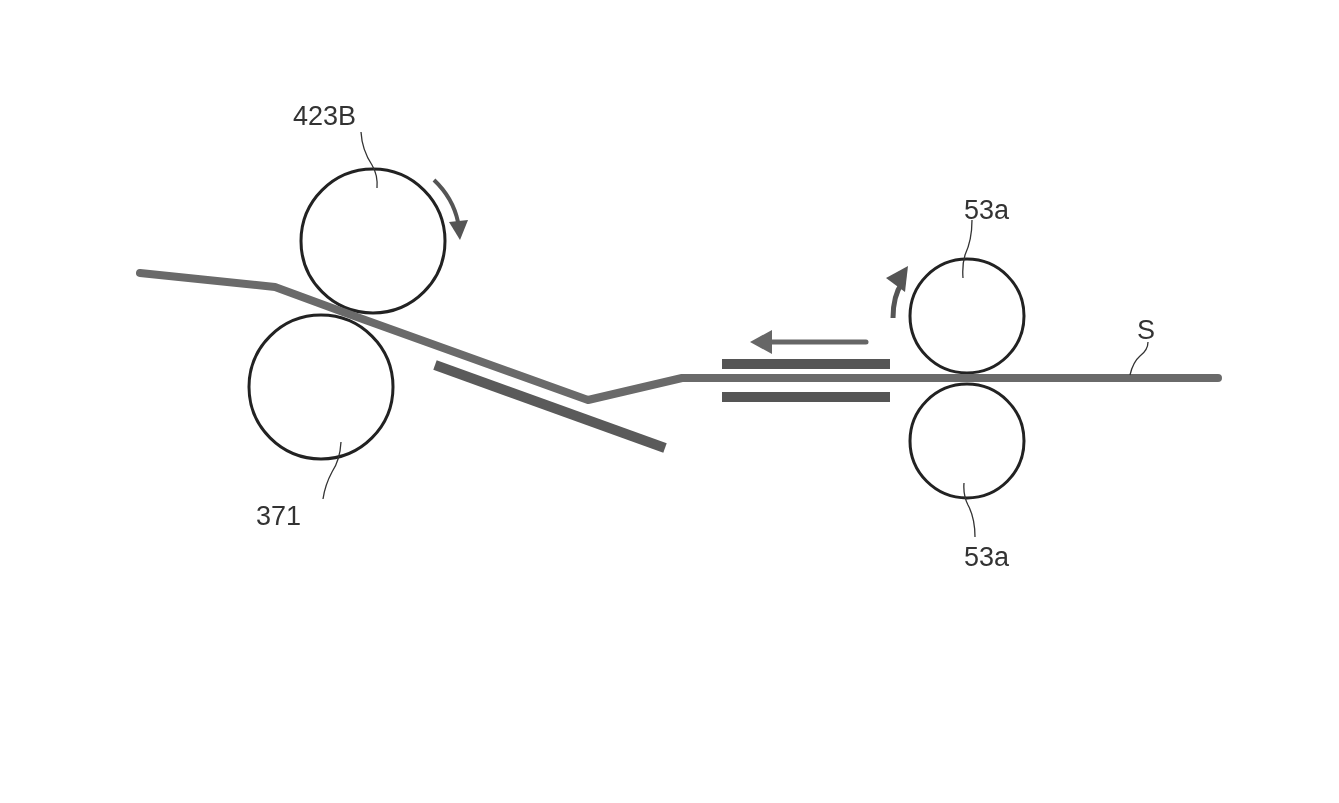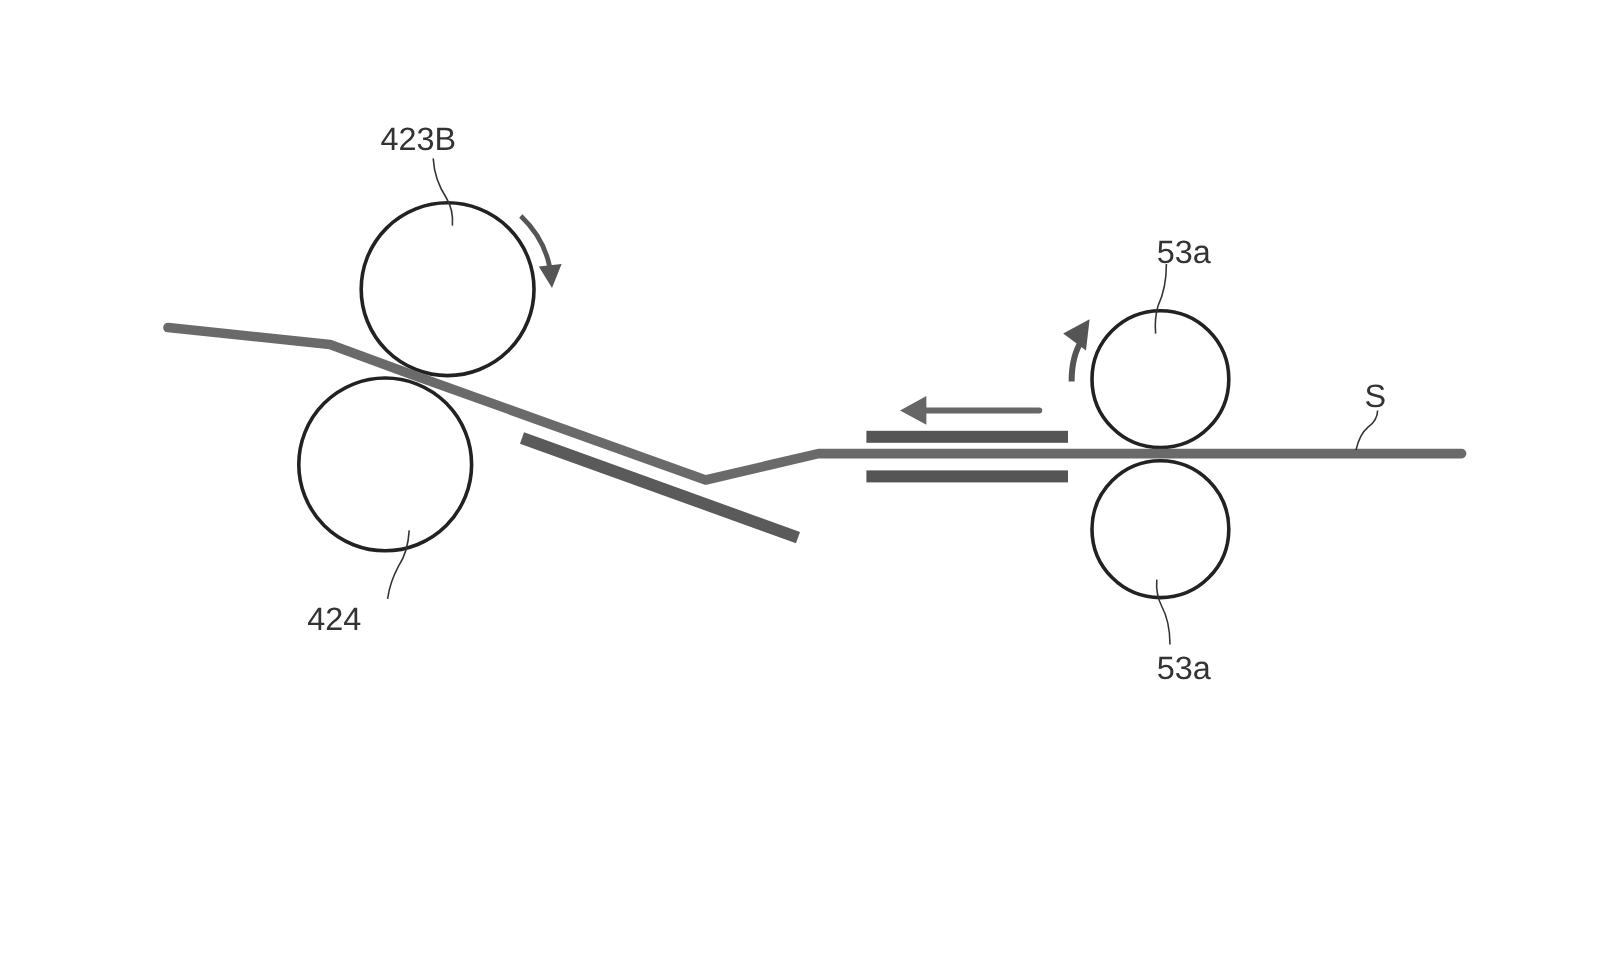--- a/index.html
+++ b/index.html
@@ -40,17 +40,17 @@
     <polygon points="886,278 908,266 905,292" fill="#555"></polygon>
   </g>
 
   <path d="M361,132 Q362,150 372,165 Q378,175 377,188" fill="none" stroke="#333" stroke-width="1.3"></path>
   <path d="M203,499 Q205,485 212,472 Q220,460 221,442" transform="translate(120,0)" fill="none" stroke="#333" stroke-width="1.3"></path>
   <path d="M972,220 Q972,240 965,255 Q962,265 963,278" fill="none" stroke="#333" stroke-width="1.3"></path>
   <path d="M975,537 Q975,518 968,505 Q963,495 964,483" fill="none" stroke="#333" stroke-width="1.3"></path>
   <path d="M1130,375 Q1133,362 1140,356 Q1148,350 1148,342" fill="none" stroke="#333" stroke-width="1.3"></path>
 </svg>
 
-<div class="lbl" style="left:293px; top:103px;margin-left:24px;">423B</div>
-<div class="lbl" style="left:256px; top:503px;">424</div>
+<div class="lbl" style="left:293px; top:103px;">423B</div>
+<div class="lbl" style="left:256px; top:503px;">371</div>
 <div class="lbl" style="left:964px; top:197px;">53a</div>
 <div class="lbl" style="left:964px; top:544px;">53a</div>
 <div class="lbl" style="left:1137px; top:317px;">S</div>
 
 </body></html>

